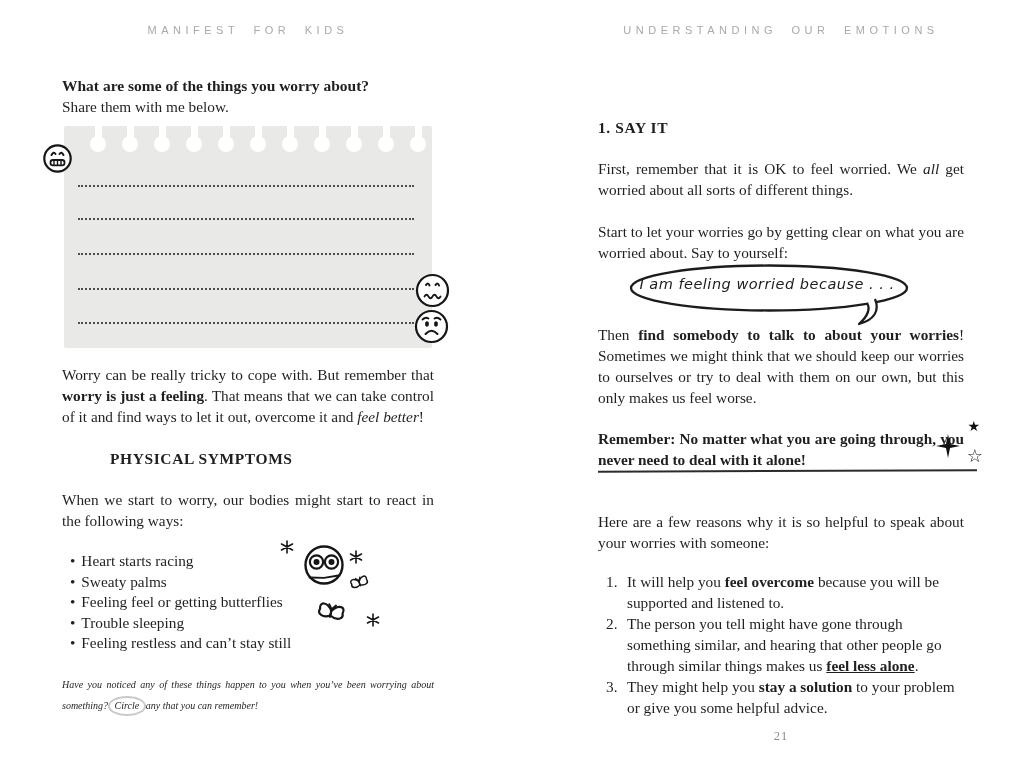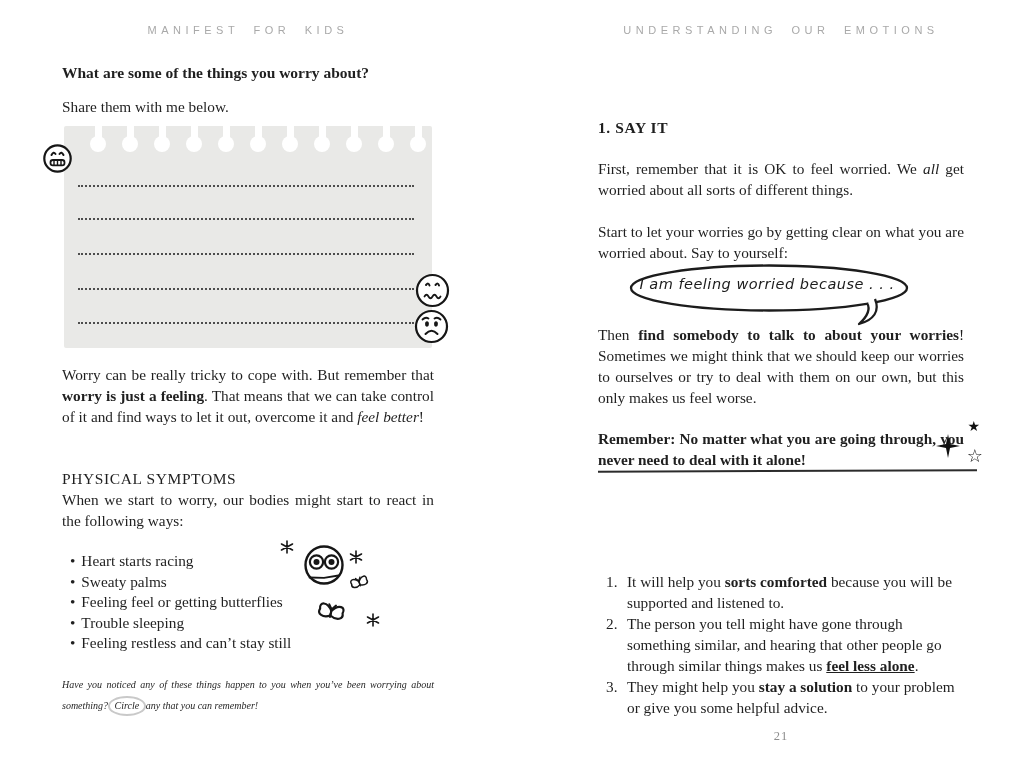--- a/index.html
+++ b/index.html
@@ -17,31 +17,31 @@
   .page.left{left:62px;width:372px;}
   .page.right{left:598px;width:366px;}
   .running-head{
     position:absolute;top:24px;left:0;width:100%;text-align:center;
     font-family:"Liberation Sans",sans-serif;font-size:11px;
     letter-spacing:4.5px;word-spacing:7px;color:var(--header_gray);
   }
   .body-text{font-size:15.3px;line-height:21px;text-align:justify;}
   .abs{position:absolute;left:0;width:100%;}
   
-  .question{top:62px;font-weight:bold;font-size:15.5px;line-height:21px;}
+  .question{top:75px;font-weight:bold;font-size:15.5px;line-height:21px;}
   .question-sub{top:96px;font-size:15.3px;line-height:21px;text-align:left;}
   .notepad{position:absolute;top:126px;left:2px;width:368px;height:222px;
     background:var(--paper_gray);border-radius:2px;}
   .hole{position:absolute;top:0;width:16px;height:28px;}
   .hole::before{content:"";position:absolute;top:0;left:4.5px;width:7px;height:14px;background:#fff;}
   .hole::after{content:"";position:absolute;top:10px;left:0;width:16px;height:16px;border-radius:50%;background:#fff;}
   .dotline{position:absolute;left:14px;right:18px;height:0;border-bottom:2px dotted #4d4d4d;}
   .face{position:absolute;}
   .para1{top:364px;}
-  .symptoms-heading{top:470px;font-weight:normal;font-size:15.5px;letter-spacing:0.6px;}
+  .symptoms-heading{top:450px;font-weight:bold;font-size:15.5px;letter-spacing:0.6px;margin-left:48px;}
   .para2{top:489px;}
   .symptom-list{top:551px;left:8px;width:330px;list-style:none;position:absolute;}
   .symptom-list li{font-size:15.3px;line-height:20.6px;text-align:left;}
   .symptom-list li::before{content:"•";margin-right:6px;}
   .doodle-cluster{position:absolute;left:218px;top:536px;width:165px;height:100px;}
   .footer-note{top:675px;font-style:italic;font-size:10px;line-height:20.5px;}
   .circled{border:2px solid var(--annotation_gray);border-radius:50%;padding:0 5px;margin:0 -3px;display:inline-block;line-height:16px;}
   .page-num{top:729px;text-align:center;font-size:12.5px;color:var(--page_number_gray);letter-spacing:1px;}
   
   .chapter-title{top:71px;text-align:center;font-family:"Liberation Sans",sans-serif;
@@ -200,21 +200,22 @@
   <div class="remember-underline"></div>
 
   <div class="stars">
     <span class="star-filled">★</span>
     <svg class="sparkle4" width="26" height="26" viewBox="0 0 26 26">
       <path d="M13 1 L15 11 L25 13 L15 15 L13 25 L11 15 L1 13 L11 11 Z" fill="#111"></path>
     </svg>
     <span class="star-outline">☆</span>
   </div>
 
+  <p class="abs body-text r-para4">Here are a few reasons why it is so helpful to speak about your worries with someone:</p>
 
   <ol class="reason-list">
-    <li><span>It will help you </span><span style="font-weight: bold;">sorts comforted</span><span> because you will be supported and listened to.</span></li>
+    <li><span>It will help you </span><span style="font-weight: bold;">feel overcome</span><span> because you will be supported and listened to.</span></li>
     <li><span>The person you tell might have gone through something similar, and hearing that other people go through similar things makes us </span><span style="font-weight: bold; text-decoration: underline;">feel less alone</span><span>.</span></li>
     <li><span>They might help you </span><span style="font-weight: bold;">stay a solution</span><span> to your problem or give you some helpful advice.</span></li>
   </ol>
 
   <div class="abs page-num">21</div>
 </section>
 
 </body></html>

